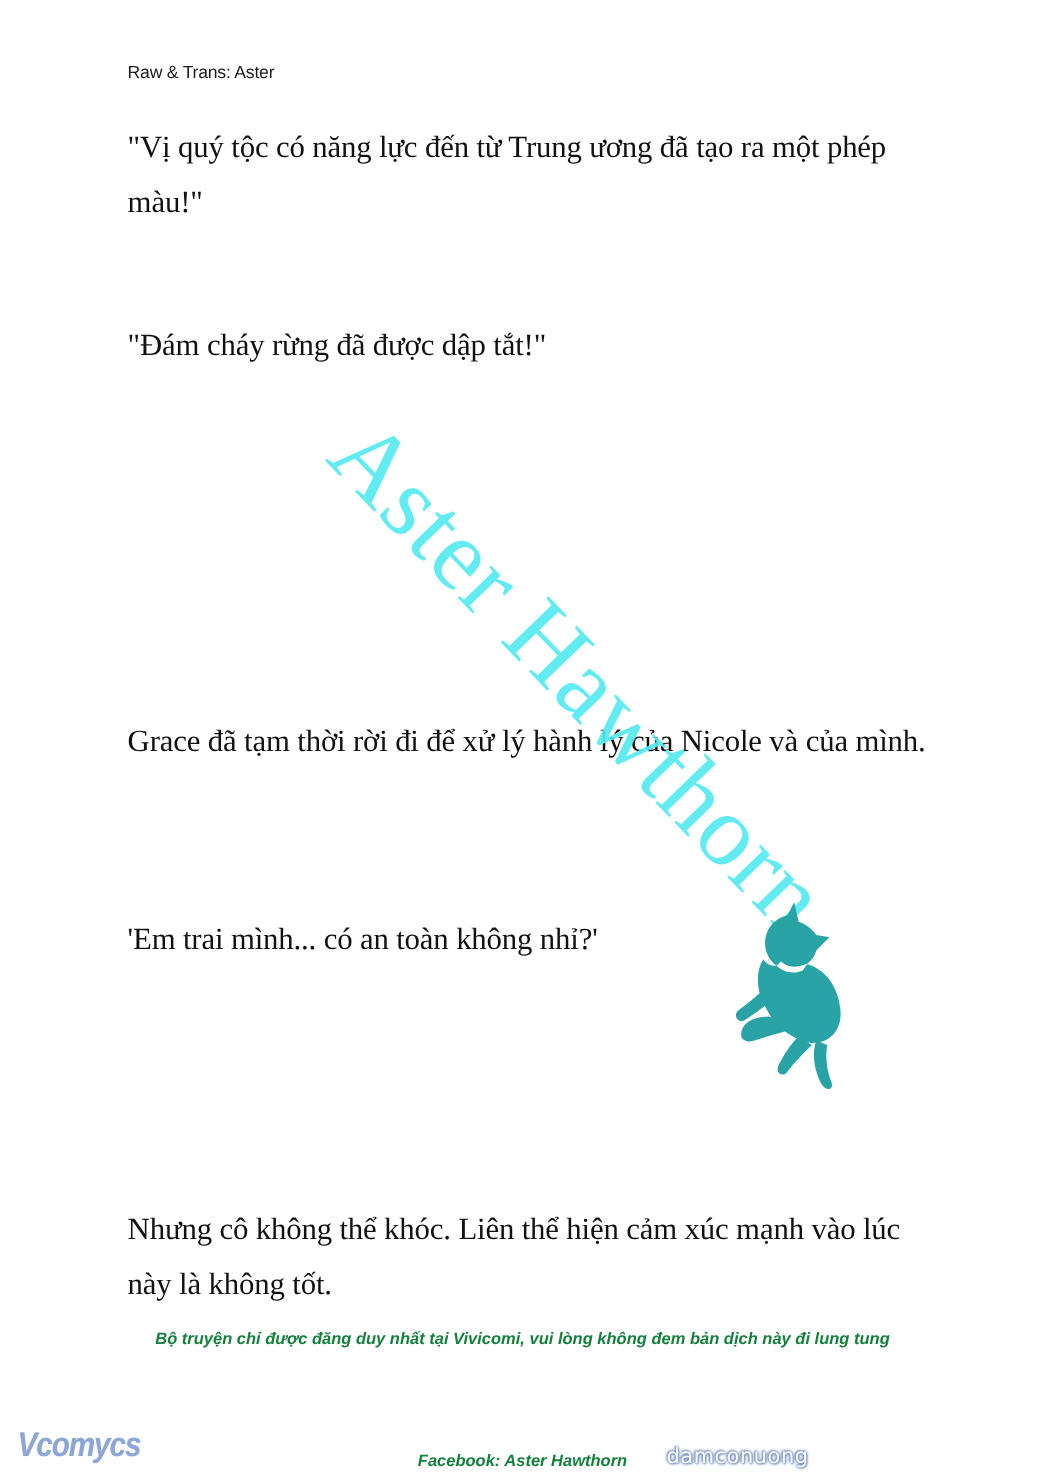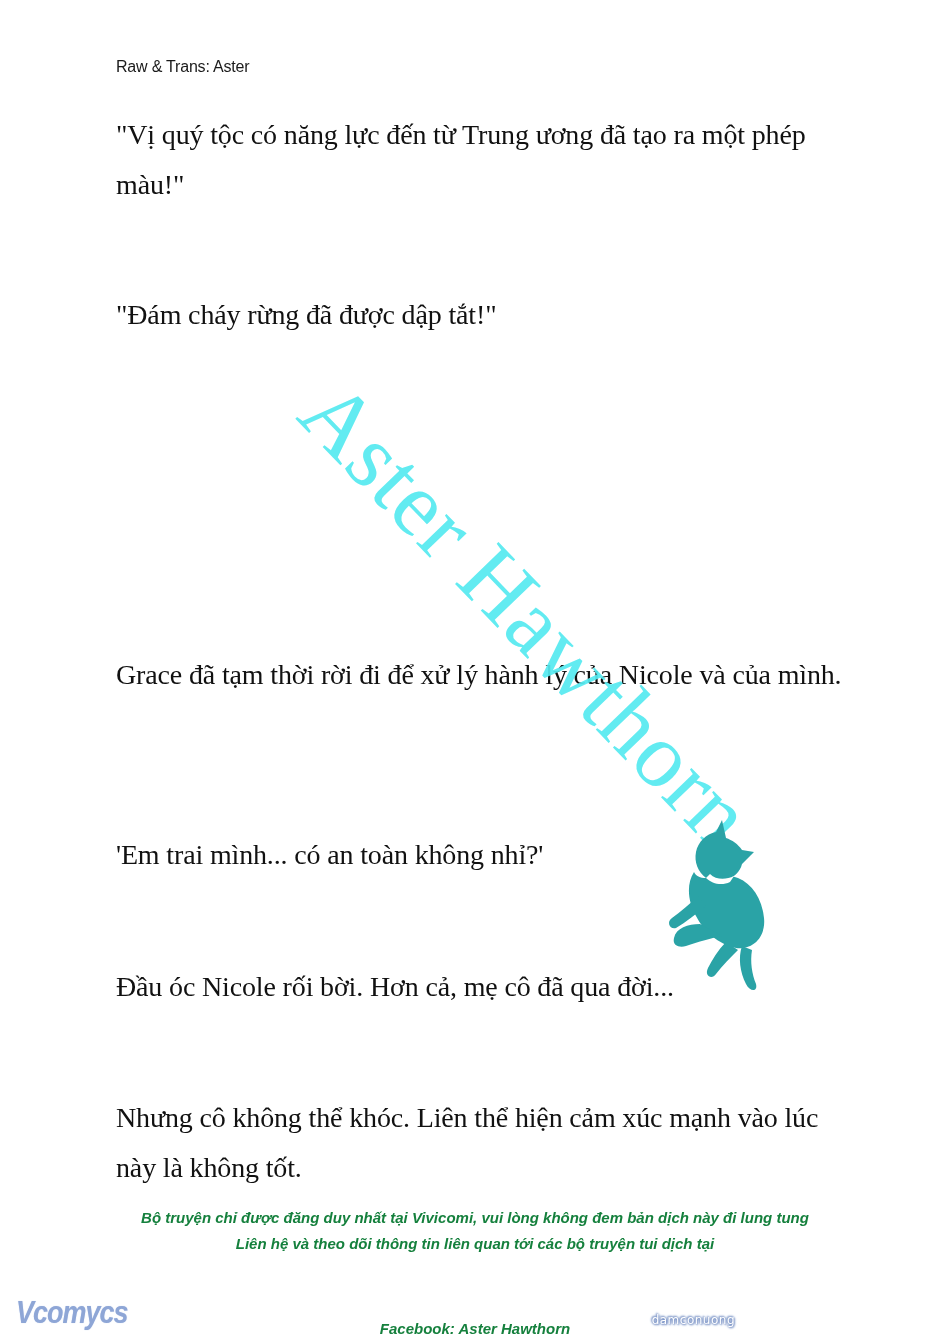--- a/index.html
+++ b/index.html
@@ -98,42 +98,41 @@
       color: #8ea6d6;
       letter-spacing: -1px;
       transform: scaleY(1.15);
       text-shadow: 0 0 1px #c7d4ee;
     }
     .logo-right {
       position: absolute;
       right: 16px;
       top: 1313px;
       font-family: "DejaVu Sans", sans-serif;
-      font-size: 12px;
+      font-size: 19px;
       color: #ffffff;
       letter-spacing: 0.5px;
       text-shadow:
         0 0 2px #7a94c8,
         0 0 3px #7a94c8,
         1px 1px 2px #6b86bd,
         -1px -1px 2px #6b86bd;
     }
   </style>
 </head>
 <body>
 
 <div class="page">
 
   <div class="header-credit">Raw &amp; Trans: Aster</div>
 
   <p class="para p1">"Vị quý tộc có năng lực đến từ Trung ương đã tạo ra một phép màu!"</p>
   <p class="para p2">"Đám cháy rừng đã được dập tắt!"</p>
   <p class="para p5">'Em trai mình... có an toàn không nhỉ?'</p>
   <p class="para p4">Grace đã tạm thời rời đi để xử lý hành lý của Nicole và của mình.</p>
-  <p class="para p6">Đầu óc Nicole rối bời. Hơn cả, mẹ cô đã qua đời...</p>
   <p class="para p7">Nhưng cô không thể khóc. Liên thể hiện cảm xúc mạnh vào lúc này là không tốt.</p>
 
   <div class="watermark">Aster Hawthorn</div>
 
   <svg class="cat" viewBox="0 0 125 185" xmlns="http://www.w3.org/2000/svg">
     <g fill="#2aa3a6">
 
       <path d="M40 40 C42 30 50 22 60 20 L66 8 L70 26 C76 28 82 32 86 38 L98 40 L86 52 C84 60 78 66 68 68 L50 66 C42 60 38 50 40 40 Z"></path>
 
       <path d="M38 60 C30 72 32 90 40 104 C48 120 62 132 80 136 C98 138 110 124 108 106 C106 86 96 72 82 66 C72 62 60 64 50 66 C44 66 40 64 38 60 Z"></path>
@@ -144,19 +143,18 @@
 
       <path d="M70 130 C62 138 56 148 52 156 C48 164 56 168 60 162 C66 154 74 146 82 138 Z"></path>
 
       <path d="M86 134 C82 146 84 160 90 172 C94 180 102 180 100 172 C96 162 94 150 96 138 Z"></path>
     </g>
 
     <path d="M50 66 C56 72 66 74 74 70 L78 64 C70 68 60 68 54 62 Z" fill="#ffffff"></path>
   </svg>
 
   <p class="footer-notice fn1">Bộ truyện chỉ được đăng duy nhất tại Vivicomi, vui lòng không đem bản dịch này đi lung tung</p>
-  <p class="footer-notice fn2">Liên hệ và theo dõi thông tin liên quan tới các bộ truyện tui dịch tại</p>
   <p class="footer-notice fn3">Facebook: Aster Hawthorn</p>
 
   <div class="logo-left">Vcomycs</div>
   <div class="logo-right">damconuong</div>
 
 </div>
 
 </body></html>

